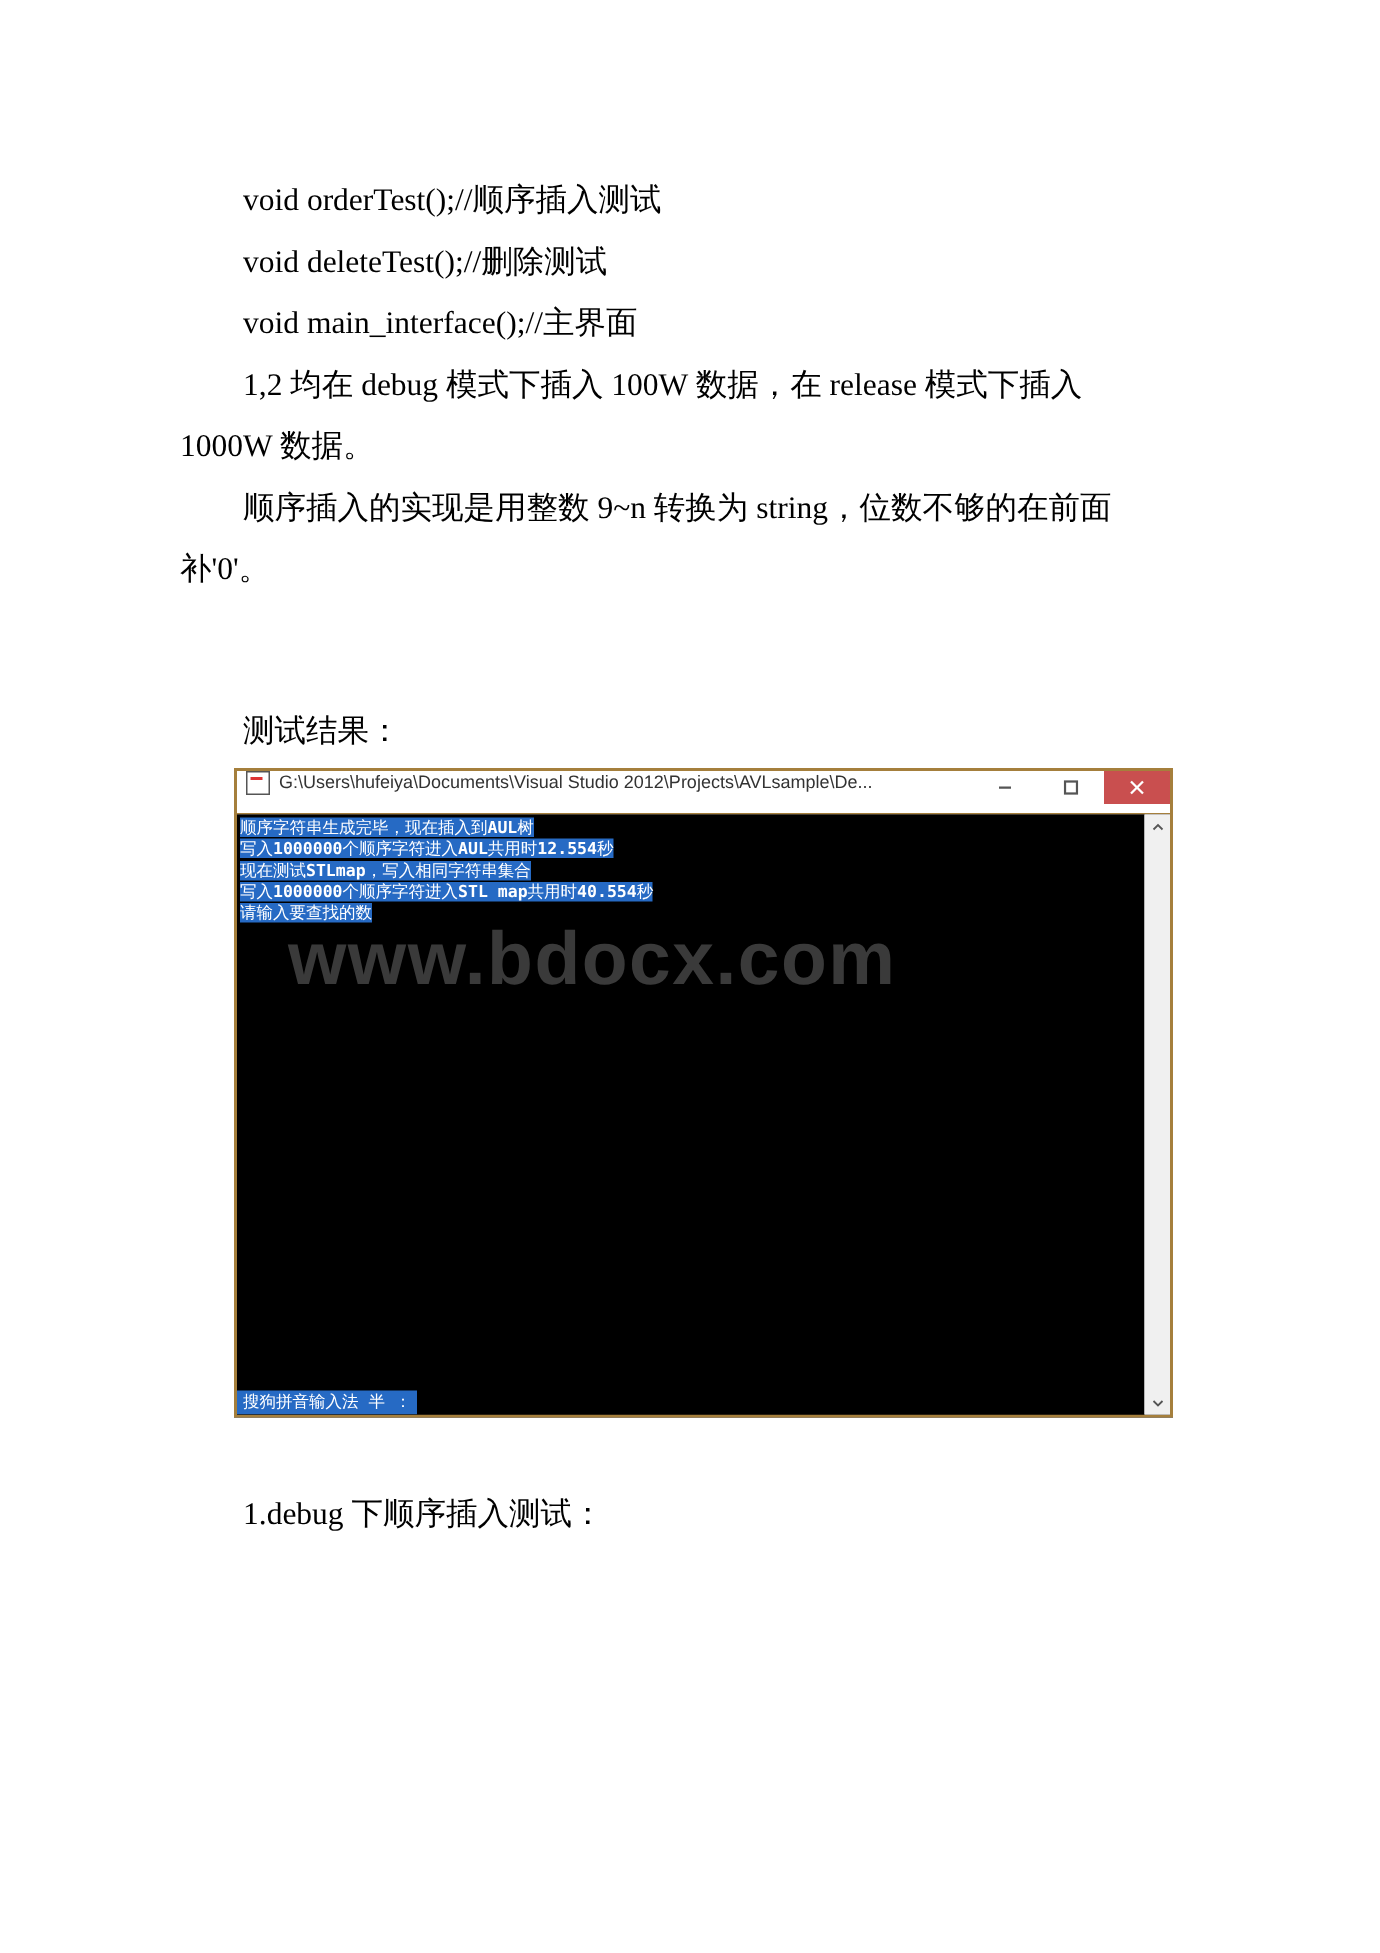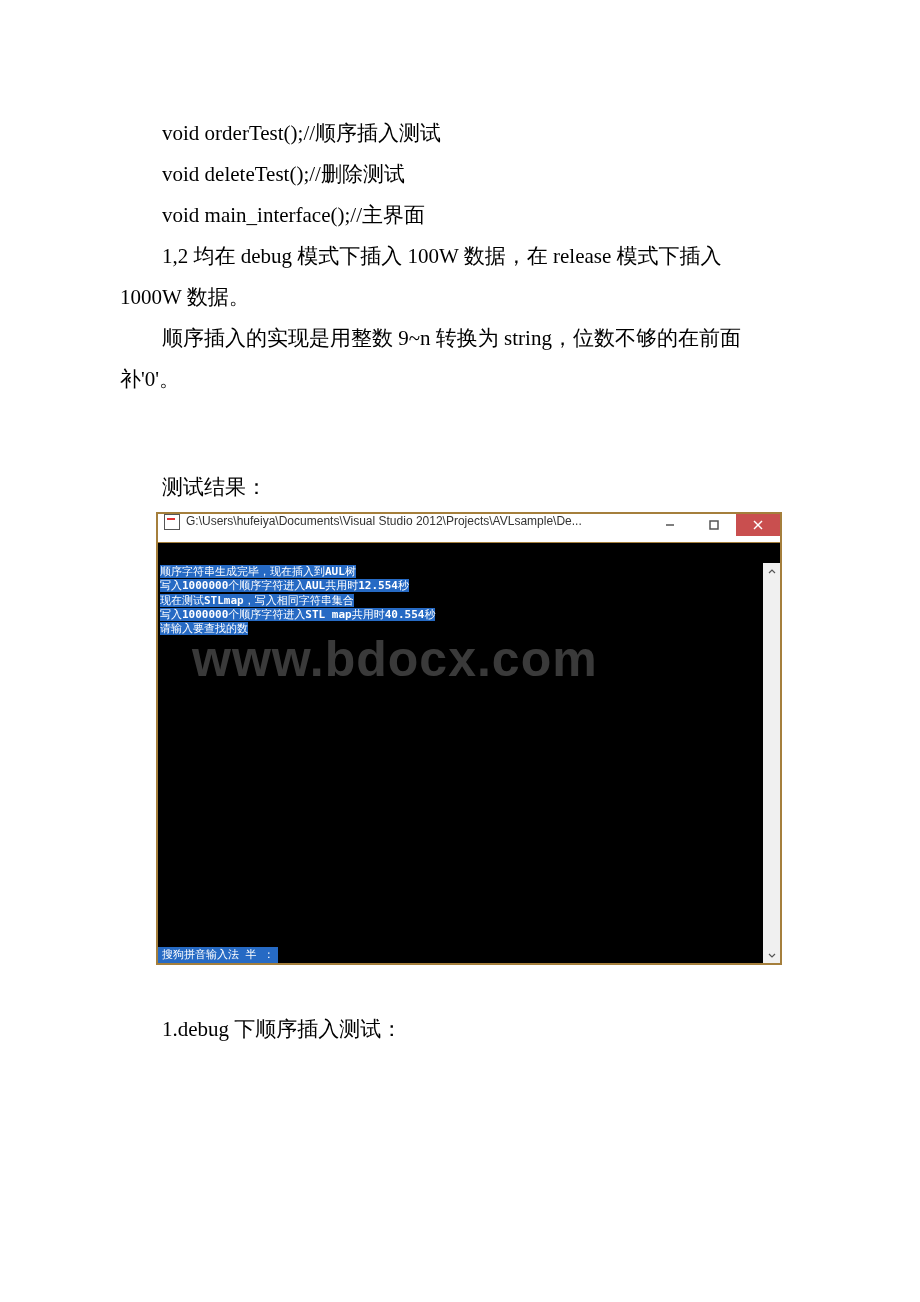--- a/index.html
+++ b/index.html
@@ -79,21 +79,20 @@
     color:#fff;
   }
   .tb-btn.close svg { width:10px; height:10px; }
   .tb-btn.min svg, .tb-btn.max svg { width:10px; height:10px; }
 
   .console-body {
     display:flex;
     height: 400px;
     background:#000;
     position: relative;
-    margin-top: 20px;
   }
   .console-text {
     flex:1;
     padding: 2px 0 0 0;
     color: #cfcfcf;
     white-space: nowrap;
     position: relative;
     overflow: hidden;
   }
   .console-text .line { padding: 0 2px; }

